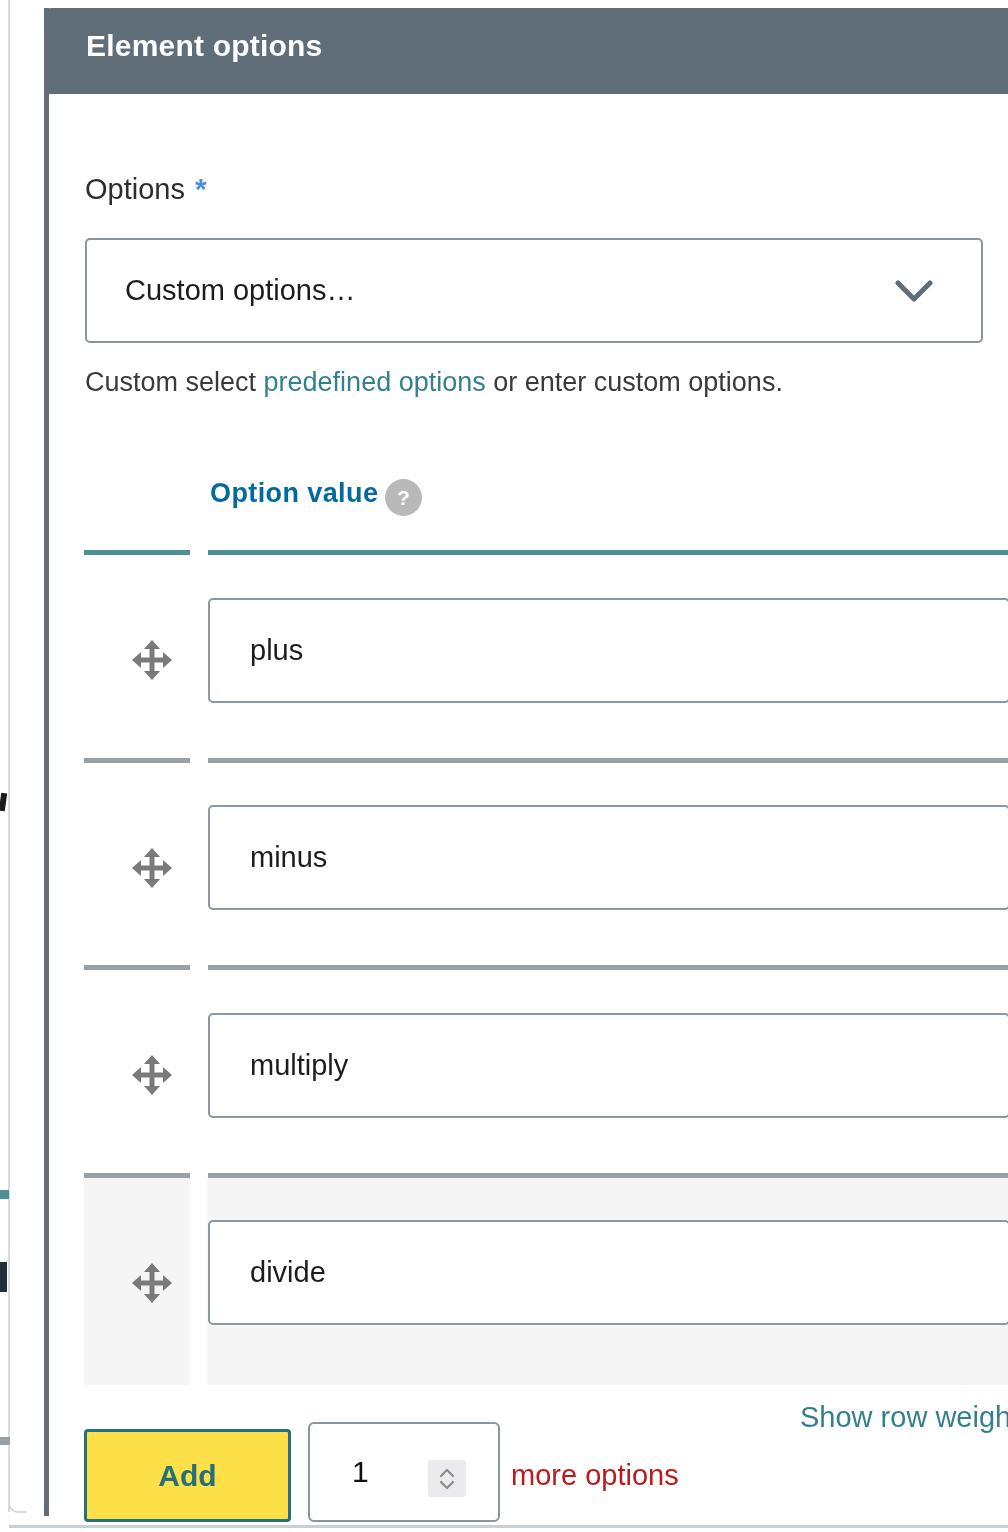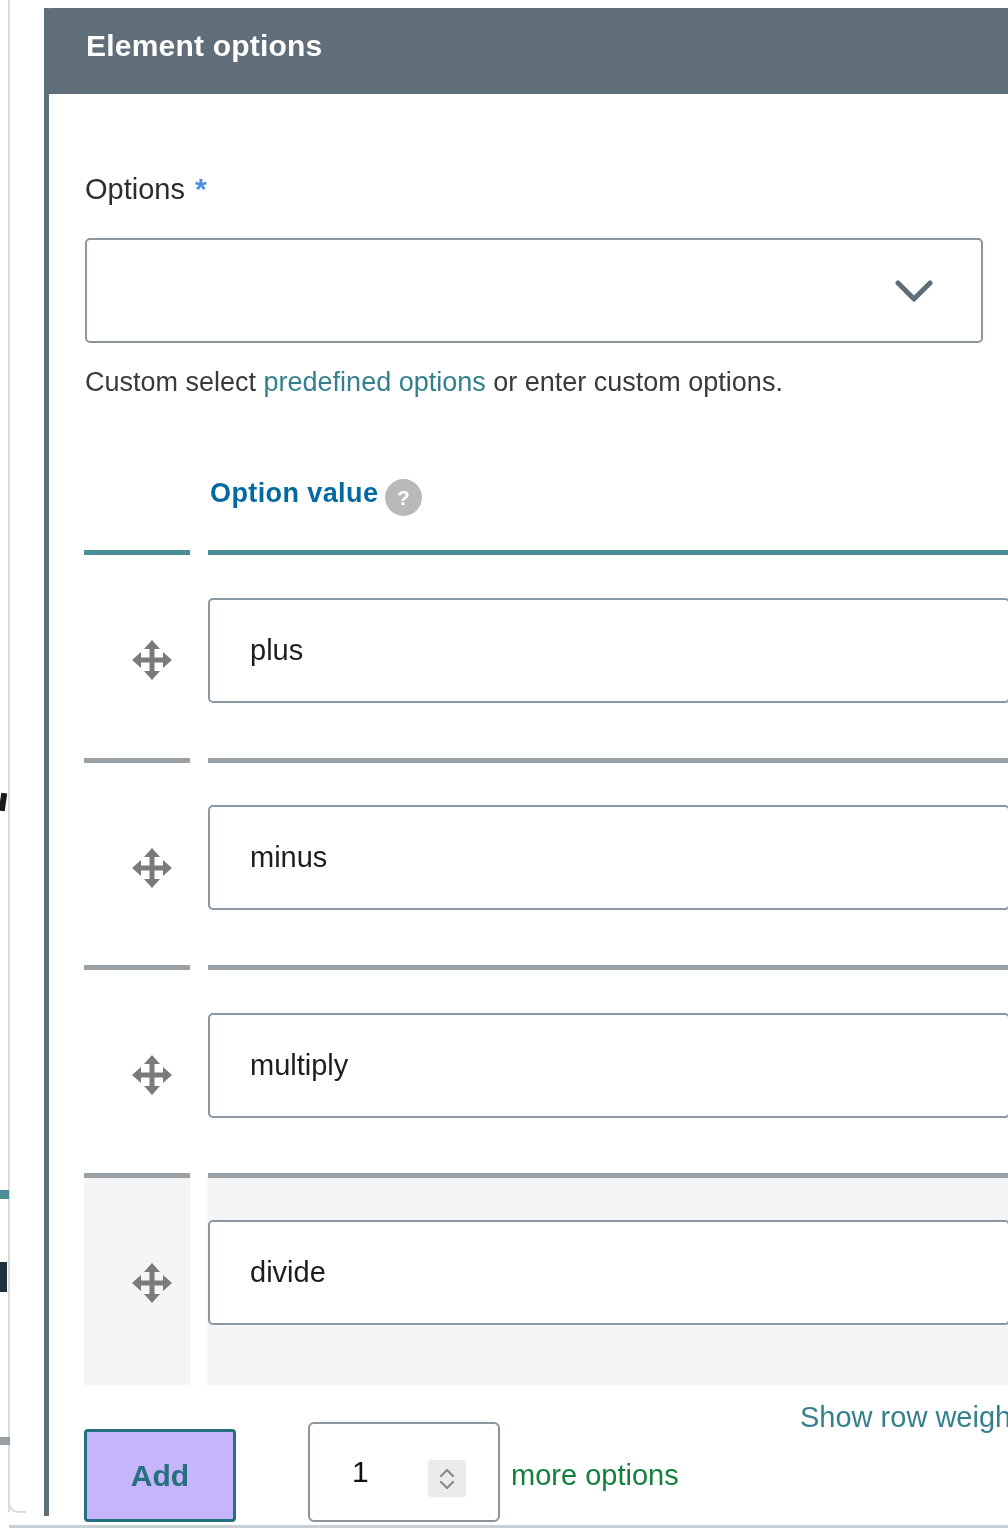--- a/index.html
+++ b/index.html
@@ -113,22 +113,22 @@
     outline: none;
   }
   .oi-1 { top: 598px; } .oi-2 { top: 805px; } .oi-3 { top: 1013px; } .oi-4 { top: 1220px; }
 
   
   .show-weights {
     position: absolute; left: 800px; top: 1401px; white-space: nowrap;
     font-size: 29px; color: #35808f; cursor: pointer; text-decoration: none;
   }
   .add-btn {
-    position: absolute; left: 84px; top: 1429px; width: 152px; height: 93px;
-    background: #c4b5fd; border: 3px solid #26707e; border-radius: 4px;
+    position: absolute; left: 84px; top: 1429px; width: 207px; height: 93px;
+    background: #fde047; border: 3px solid #26707e; border-radius: 4px;
     color: #26707e; font-family: "Liberation Sans", sans-serif;
     font-size: 30px; font-weight: 700; cursor: pointer;
   }
   .num-box {
     position: absolute; left: 308px; top: 1422px; width: 192px; height: 100px;
     border: 2px solid #8b959c; border-radius: 6px; background: #ffffff;
   }
   .num-input {
     position: absolute; left: 0; top: 0; width: 110px; height: 96px;
     border: none; outline: none; background: transparent;
@@ -136,21 +136,21 @@
     font-size: 30px; color: #111; padding-left: 42px;
   }
   .stepper {
     position: absolute; left: 118px; top: 36px; width: 38px; height: 37px;
     background: #ebebee; border-radius: 3px; cursor: pointer;
     display: flex; flex-direction: column; align-items: center; justify-content: center;
     gap: 2px;
   }
   .more-label {
     position: absolute; left: 511px; top: 1459px;
-    font-size: 29px; color: #15803d; white-space: nowrap;
+    font-size: 29px; color: #b91c1c; white-space: nowrap;
   }
 </style>
 </head>
 <body>
 
 <div id="screen">
 
   <div class="bg-vline"></div>
   <div class="frag frag-text"></div>
   <div class="frag frag-teal"></div>
@@ -158,20 +158,21 @@
   <div class="frag frag-gray"></div>
   <div class="bg-corner"></div>
   <div class="bottom-line"></div>
 
   <div class="modal-left-border"></div>
   <div class="modal-header">Element options</div>
 
   <div class="options-label"><span>Options</span><span class="req-star">*</span></div>
 
   <div class="select-box">
+    <span class="select-value">Custom options…</span>
     <span class="select-chevron">
       <svg width="38" height="24" viewBox="0 0 38 24">
         <polyline points="3,3 19,19 35,3" fill="none" stroke="#5d6e79" stroke-width="5" stroke-linecap="round" stroke-linejoin="round"></polyline>
       </svg>
     </span>
   </div>
 
   <div class="description"><span>Custom select </span><a>predefined options</a><span> or enter custom options.</span></div>
 
   <div class="col-header">Option value</div>

